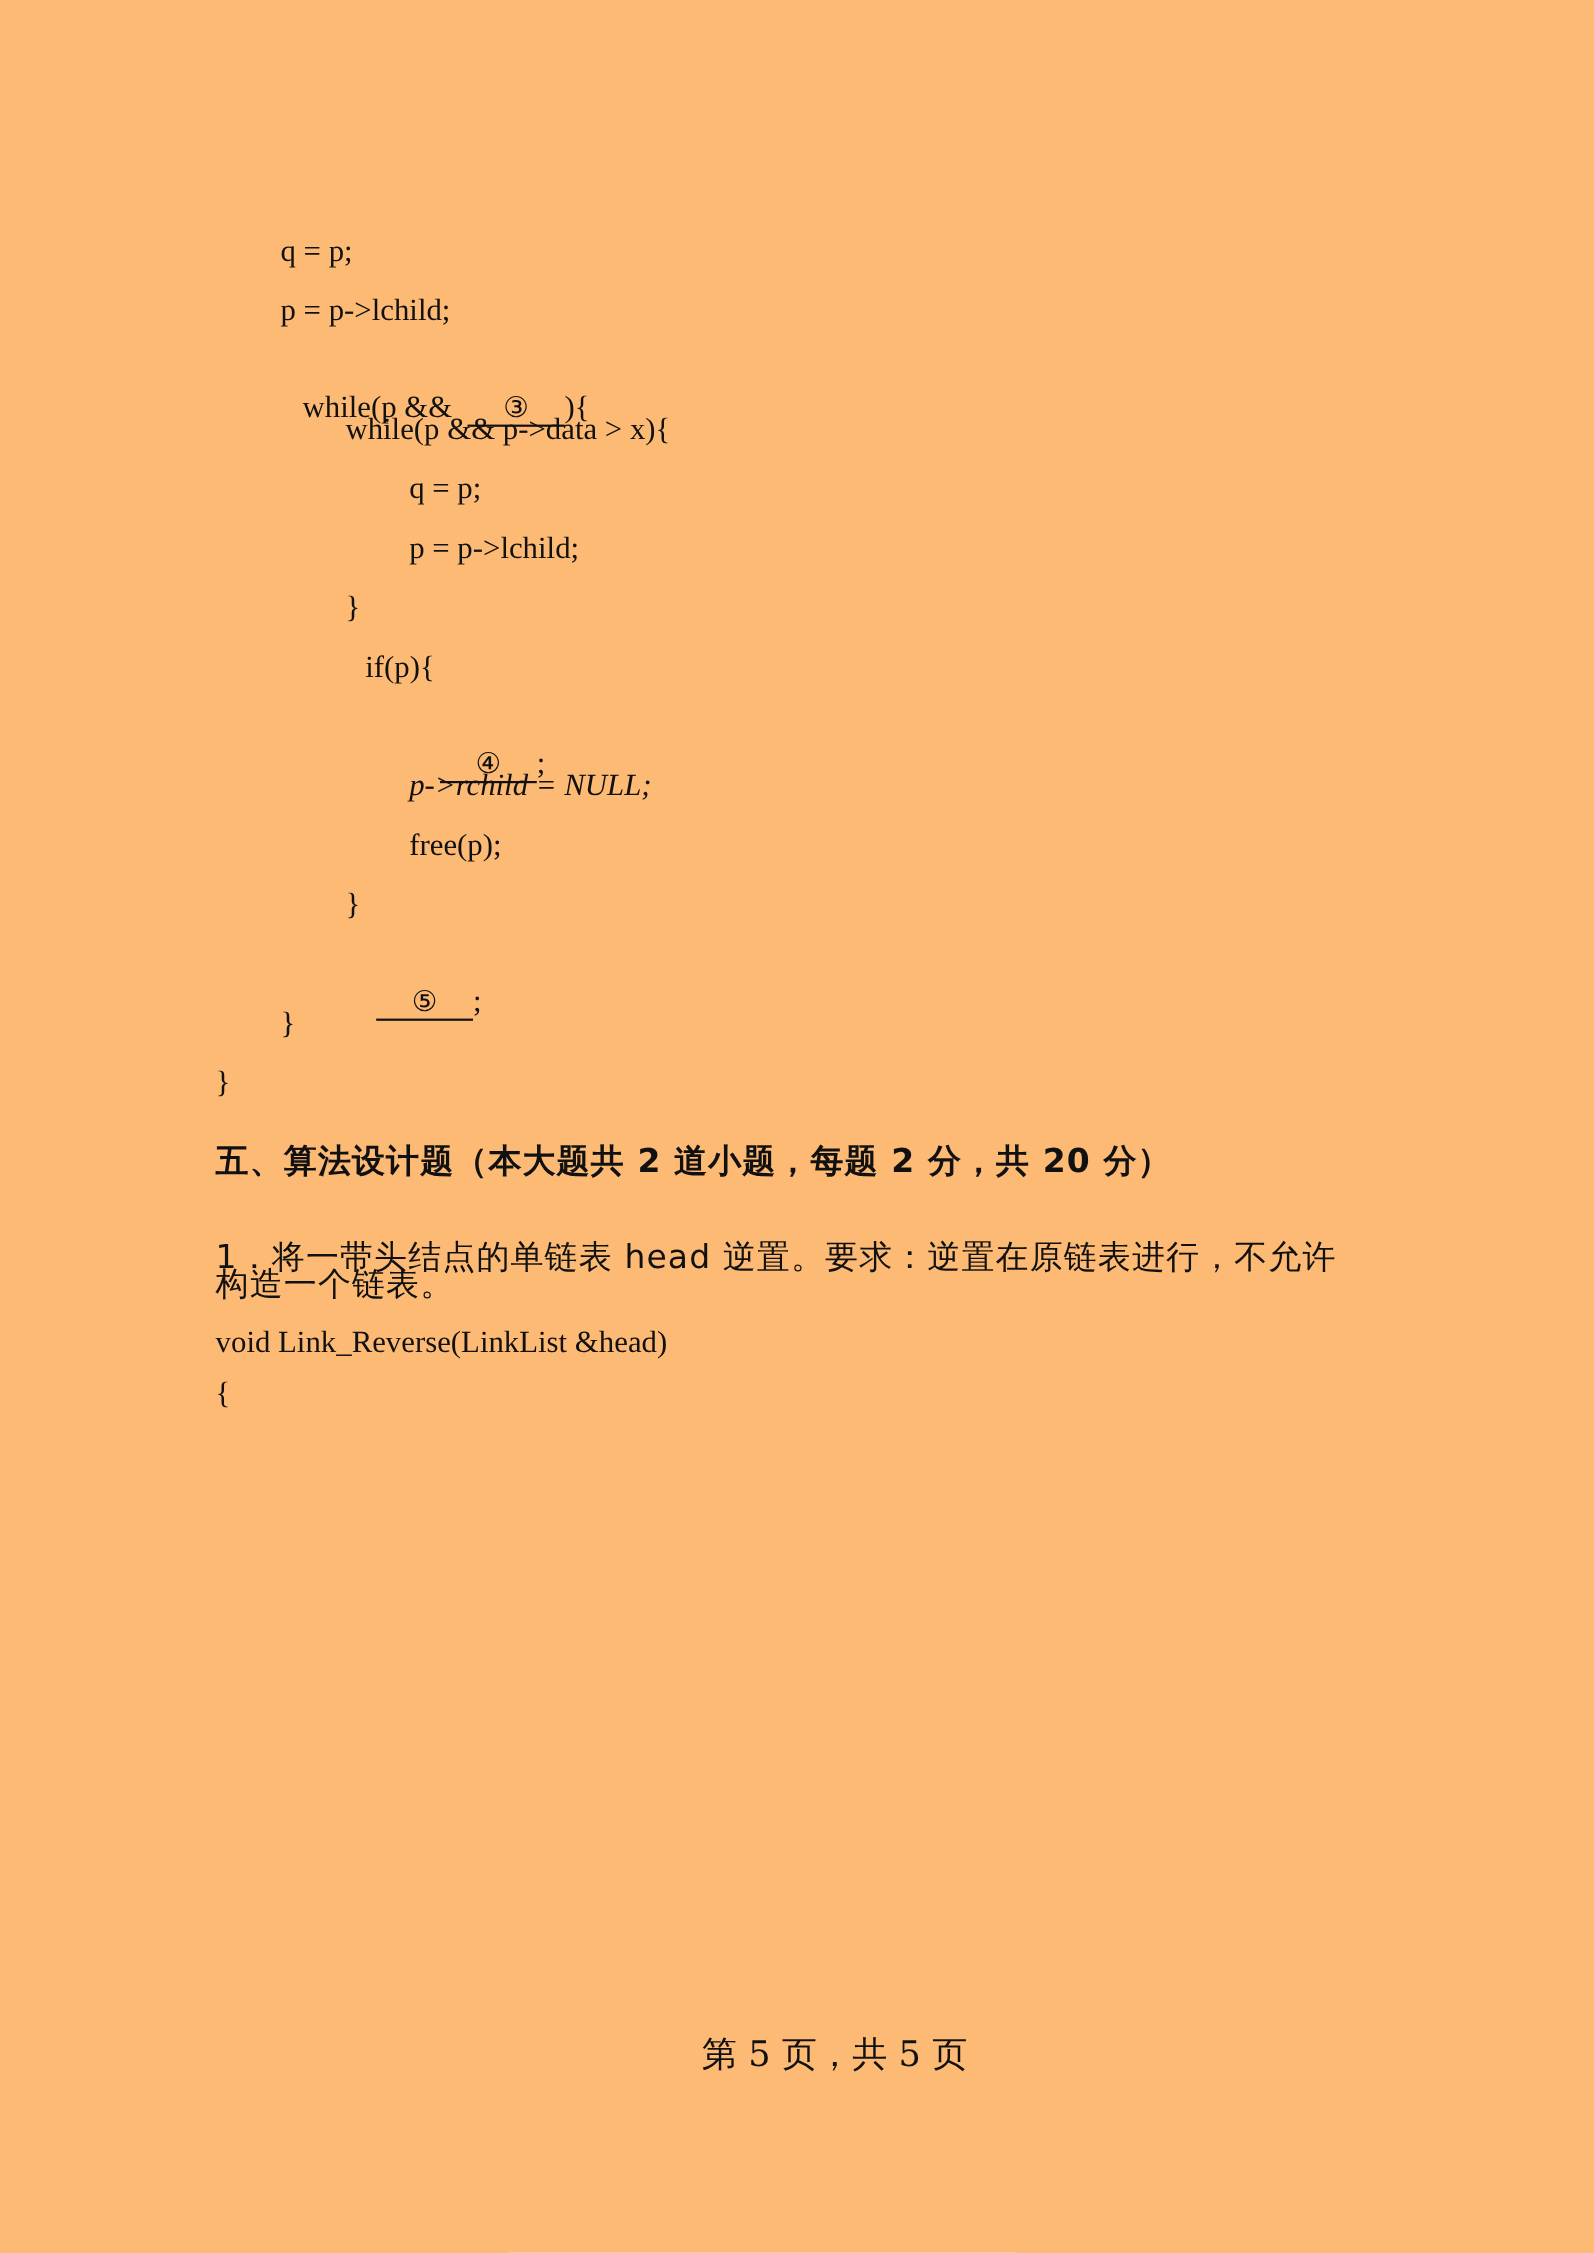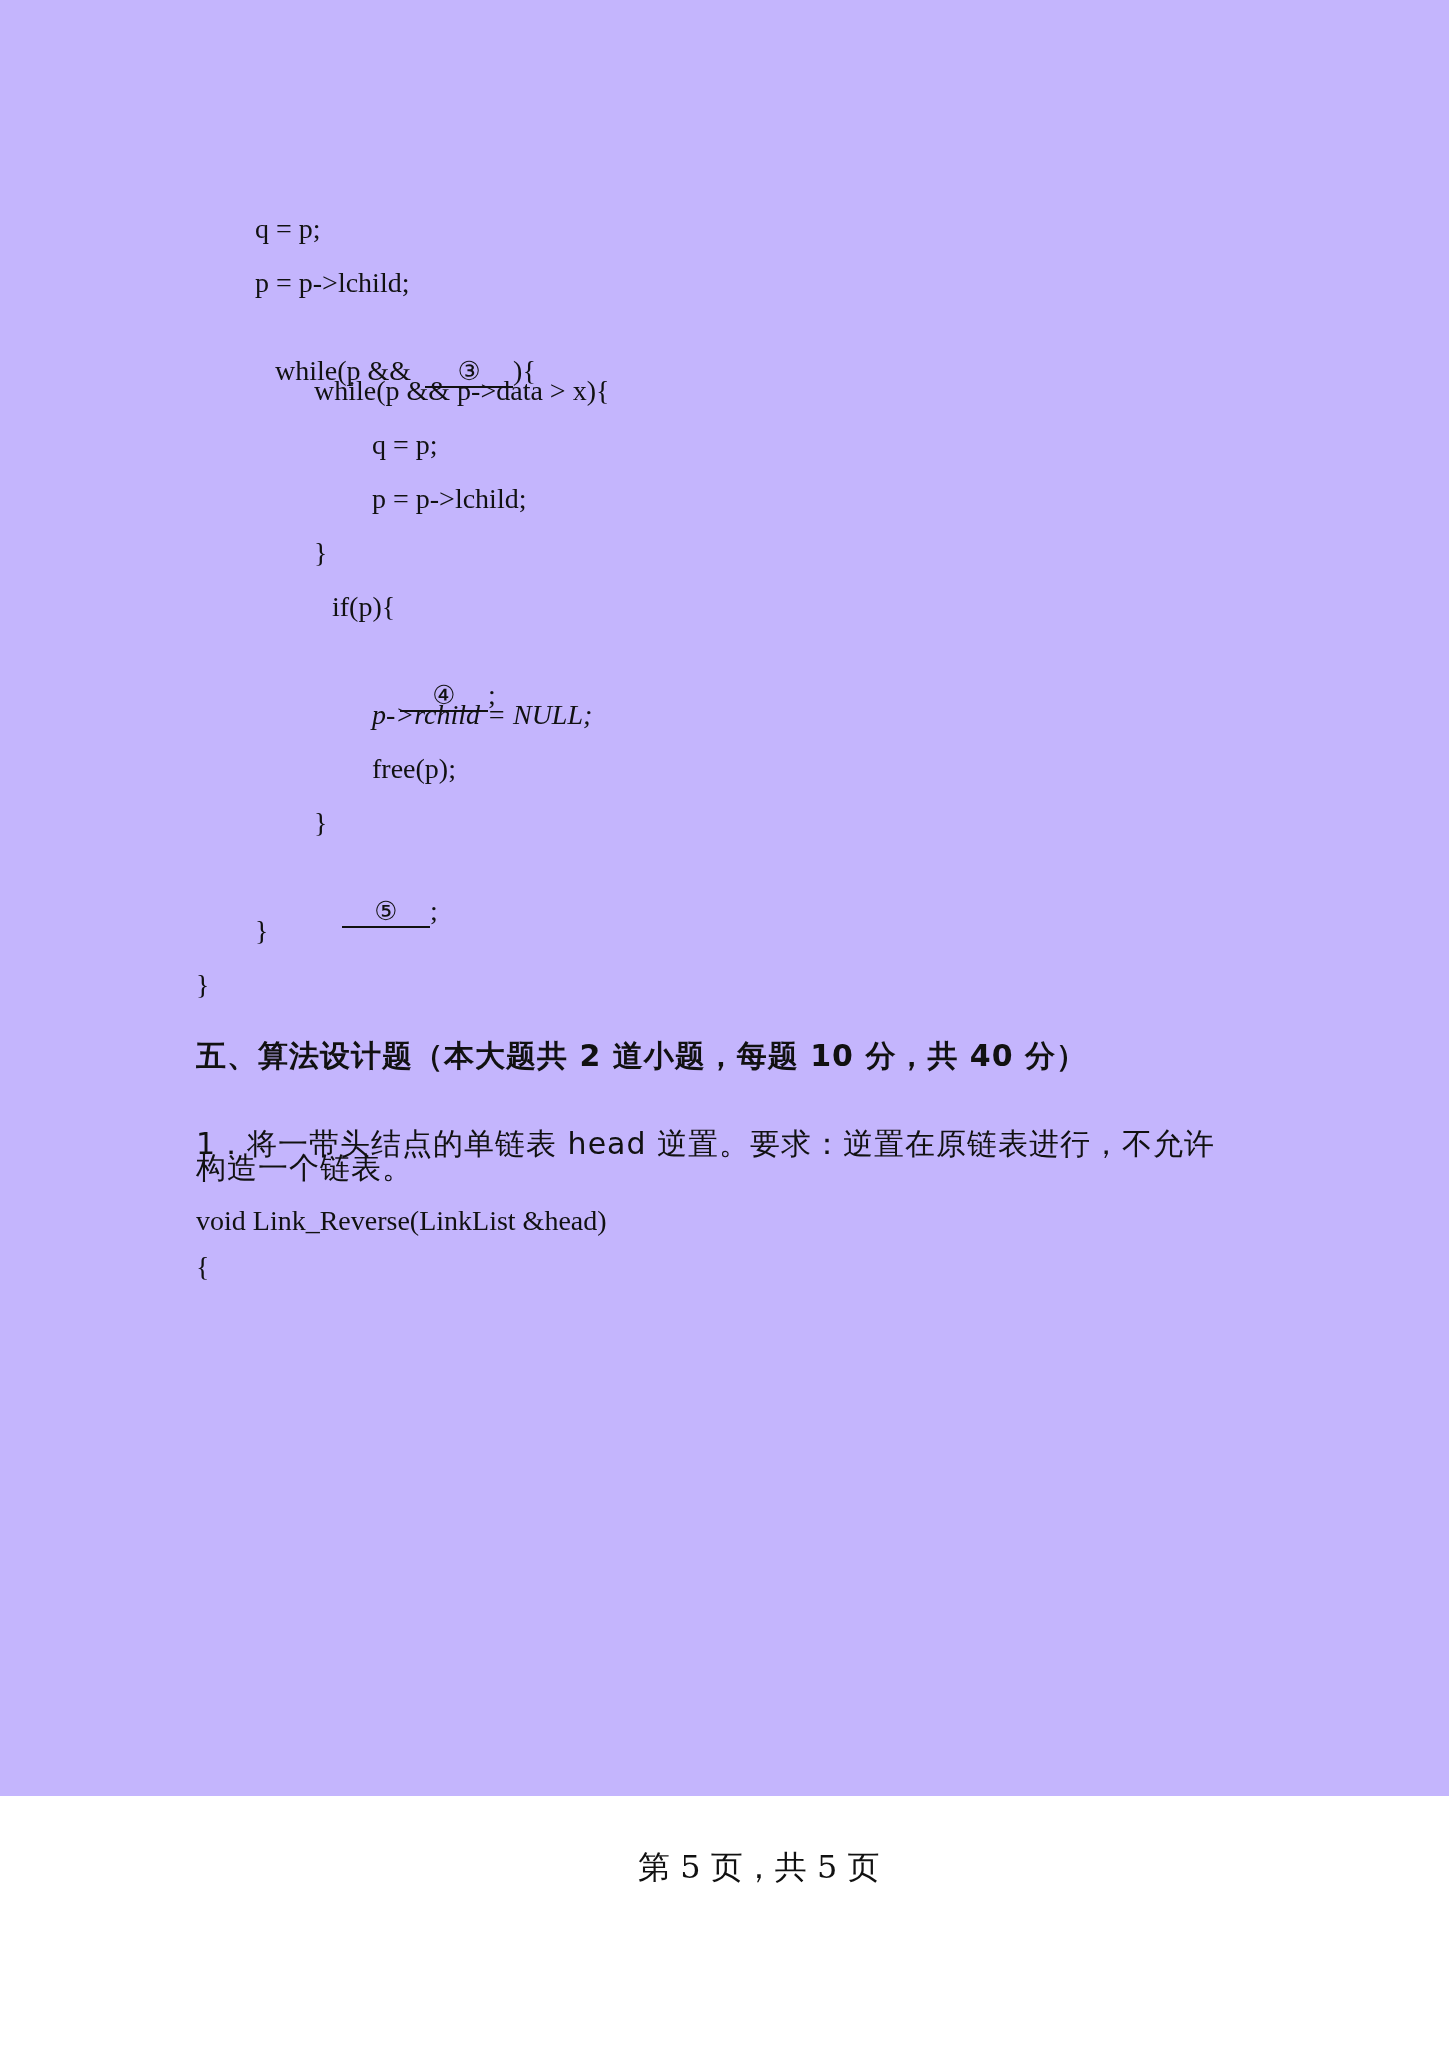--- a/index.html
+++ b/index.html
@@ -1,17 +1,17 @@
 <!DOCTYPE html>
 <html><head>
   <meta charset="utf-8">
   <style>
     html, body { margin: 0; padding: 0; background: #ffffff; }
     body { width: 1449px; height: 2048px; position: relative; overflow: hidden; color: #111; }
-    .page { position: absolute; left: 0; top: 0; width: 1449px; height: 1796px; background: #c4b5fd; }
+    .page { position: absolute; left: 0; top: 0; width: 1449px; height: 2048px; background: #fdba74; }
     .line { position: absolute; white-space: pre; font-family: "Liberation Serif", "DejaVu Serif", serif; font-size: 28px; line-height: 34px; }
     .cn { font-family: "DejaVu Sans", "Liberation Sans", sans-serif; font-size: 30px; line-height: 40px; letter-spacing: 1px; }
     .cn-bold { font-weight: bold; }
     .blank { display: inline-block; border-bottom: 2px solid #111; text-align: center; line-height: 30px; }
     .circled { font-family: "DejaVu Sans", sans-serif; font-size: 26px; }
     .footer { font-family: "DejaVu Serif", "Liberation Serif", serif; font-size: 32px; }
   </style>
 </head>
 <body>
 
@@ -32,21 +32,21 @@
   </div>
   <div class="line" style="left:372px; top:698px;font-style:italic;">p-&gt;rchild = NULL;</div>
   <div class="line" style="left:372px; top:752px;">free(p);</div>
   <div class="line" style="left:314px; top:806px;">}</div>
   <div class="line" style="left:314px; top:860px;">
     <span class="blank circled" style="width:88px;">⑤</span><span>;</span>
   </div>
   <div class="line" style="left:255px; top:914px;">}</div>
   <div class="line" style="left:196px; top:968px;">}</div>
 
-  <div class="line cn cn-bold" style="left:196px; top:1036px;">五、算法设计题（本大题共 2 道小题，每题 10 分，共 40 分）</div>
+  <div class="line cn cn-bold" style="left:196px; top:1036px;">五、算法设计题（本大题共 2 道小题，每题 2 分，共 20 分）</div>
   <div class="line cn" style="left:196px; top:1092px;margin-top:32px;">1．将一带头结点的单链表 head 逆置。要求：逆置在原链表进行，不允许</div>
   <div class="line cn" style="left:196px; top:1148px;">构造一个链表。</div>
   <div class="line" style="left:196px; top:1204px;">void Link_Reverse(LinkList &amp;head)</div>
   <div class="line" style="left:196px; top:1250px;">{</div>
 
   <div class="line footer" style="left:638px; top:1850px;">第 5 页，共 5 页</div>
 
 </div>
 
 </body></html>

